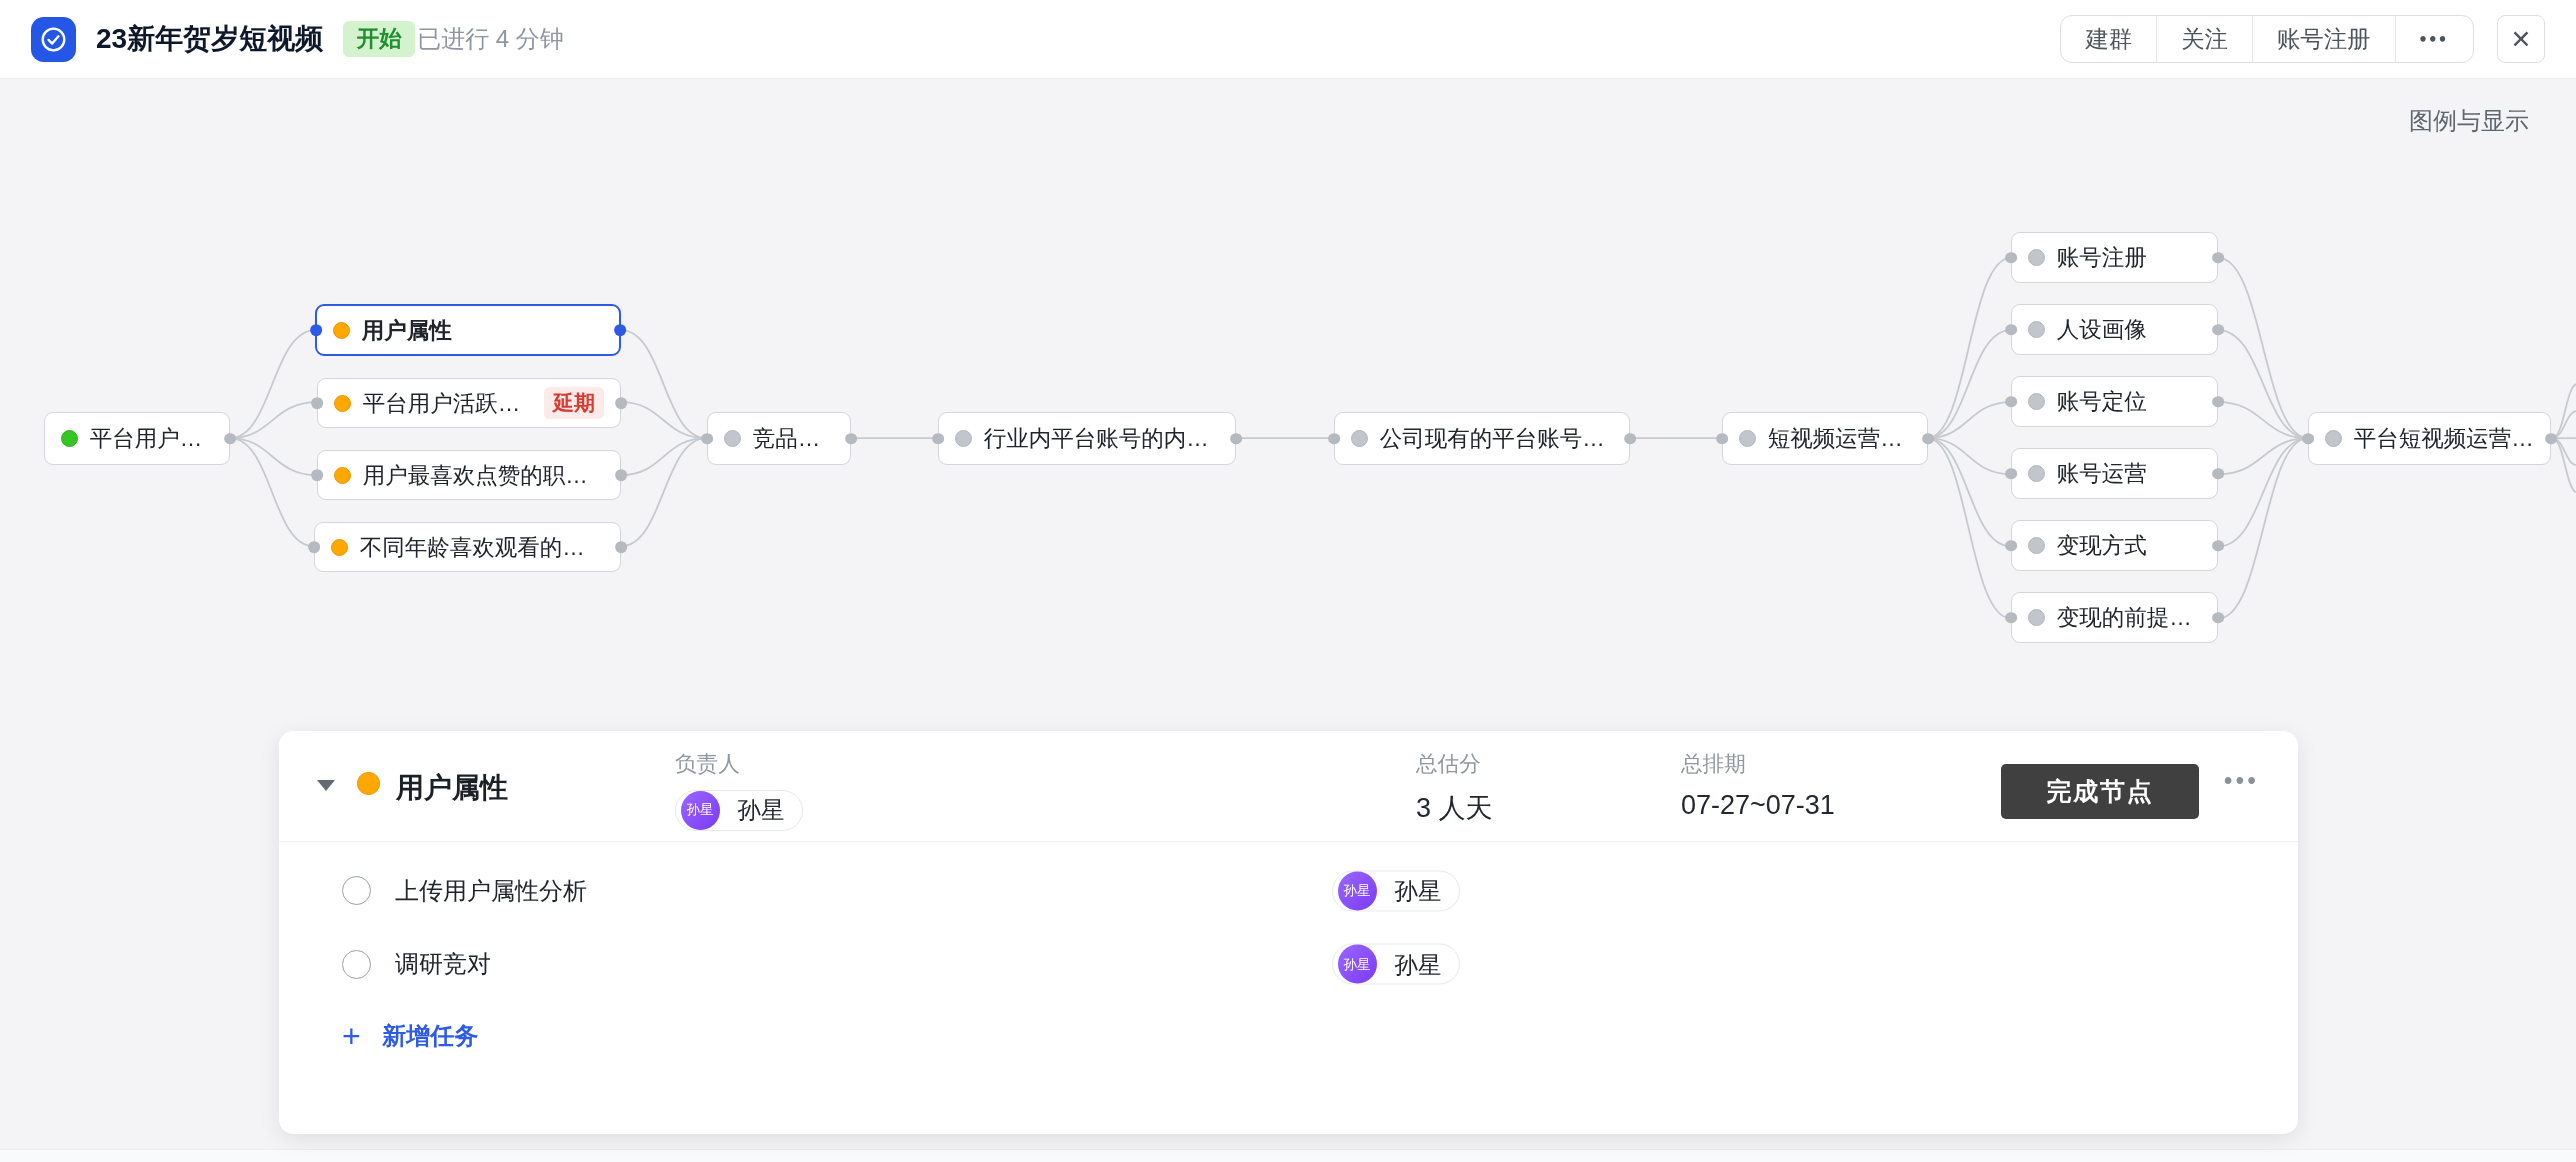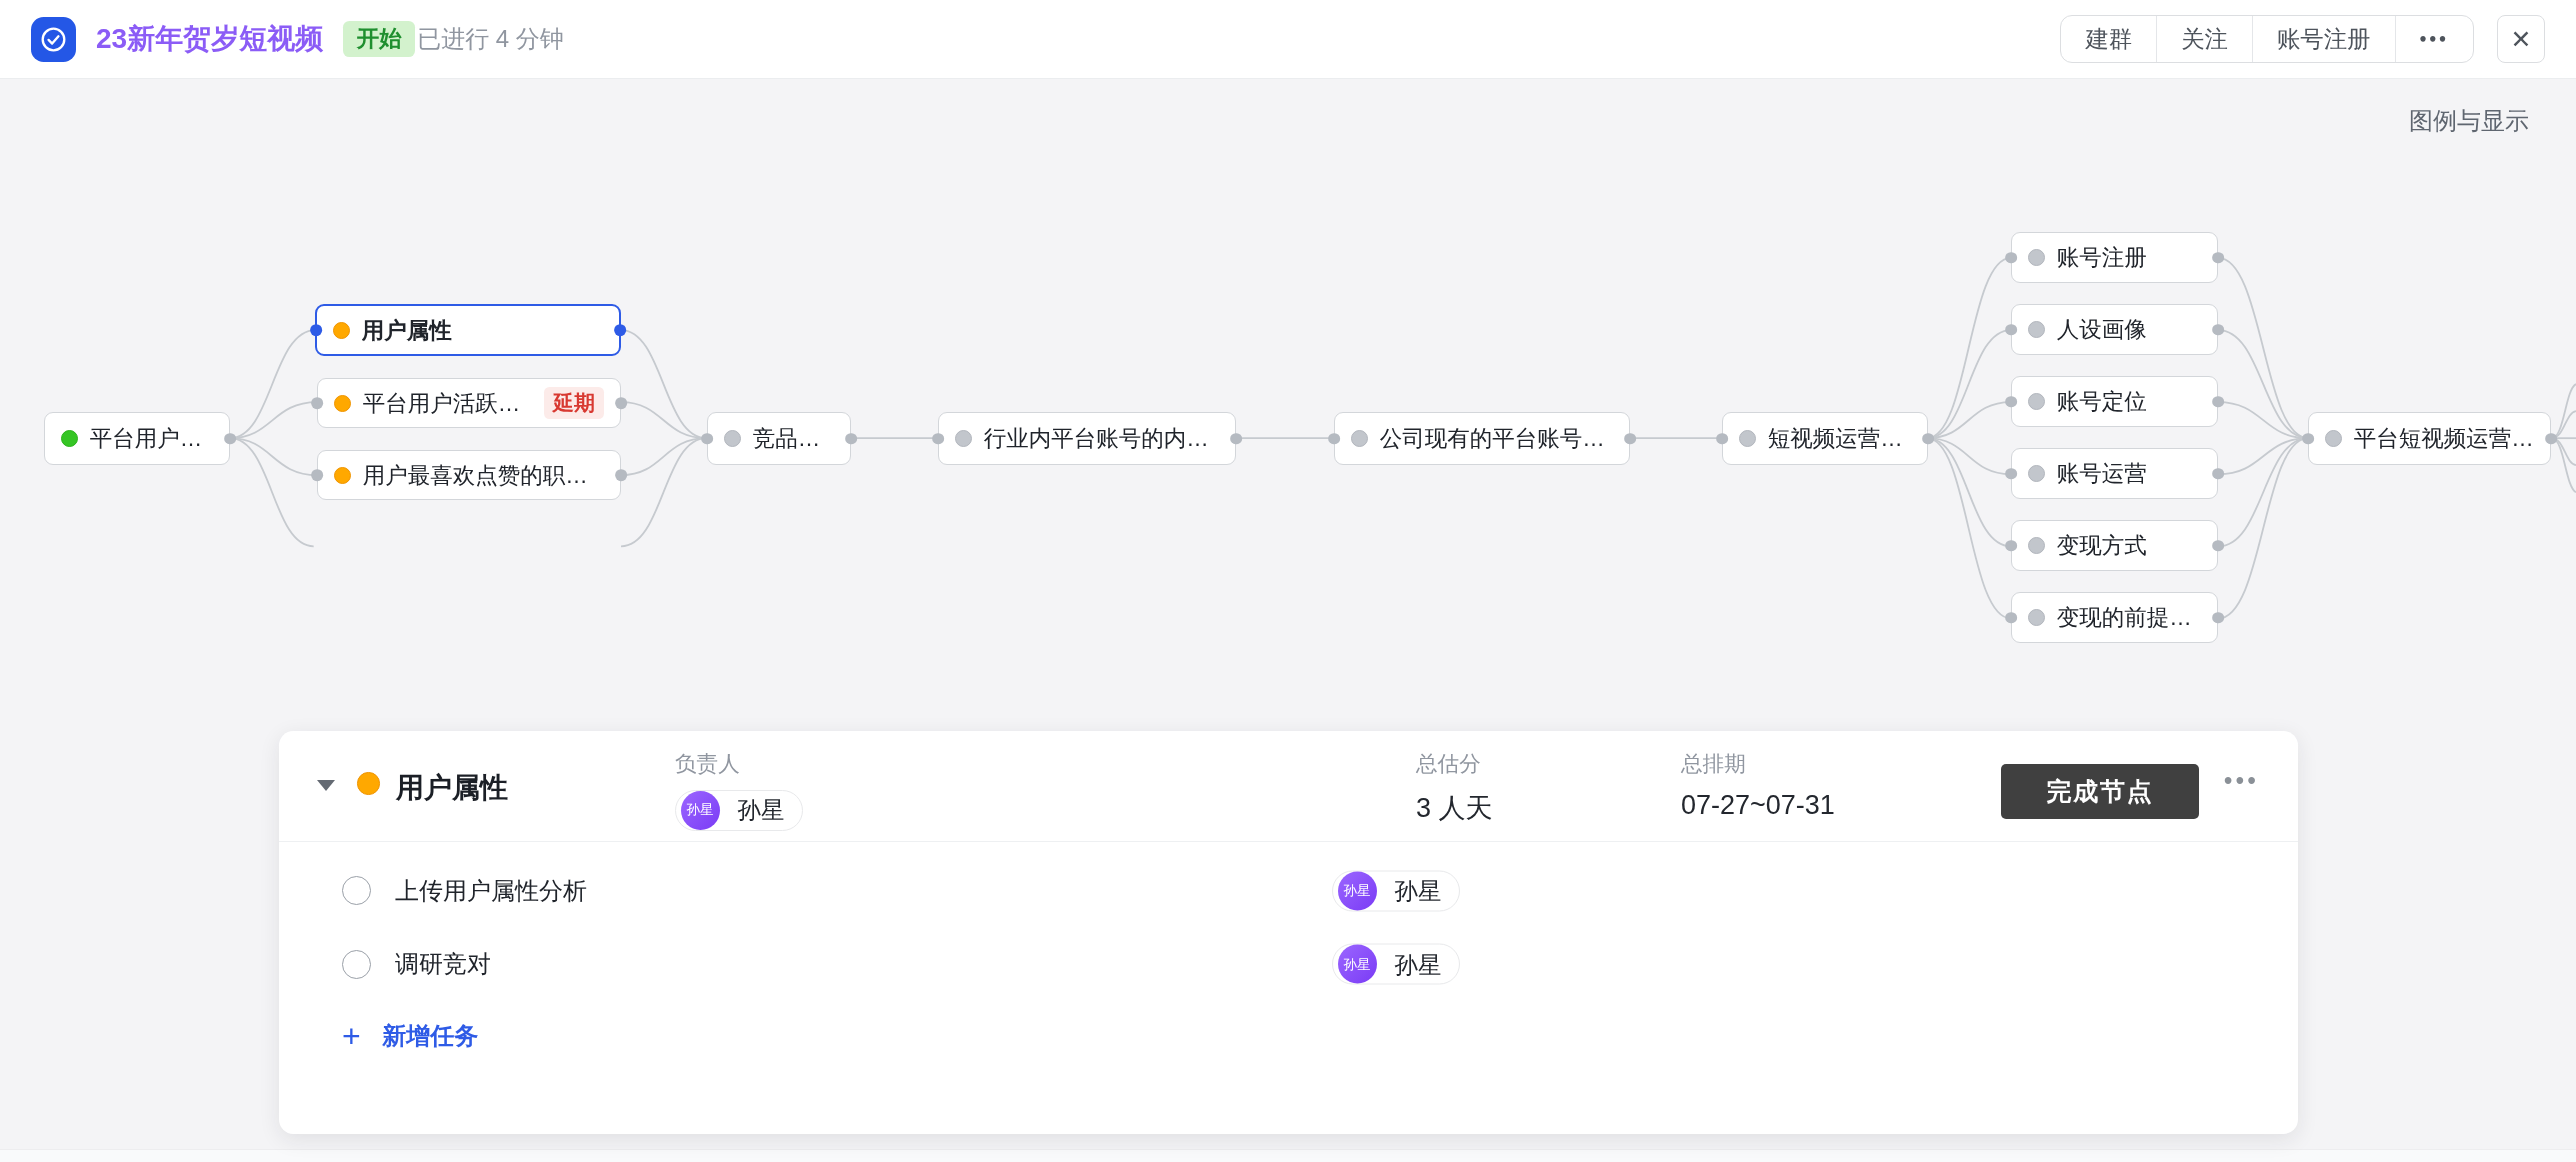--- a/index.html
+++ b/index.html
@@ -13,21 +13,21 @@
   
   .topbar {
     position:absolute; top:0; left:0; width:100%; height:79px;
     background:#ffffff; border-bottom:0.9px solid #ebedef;
     display:flex; align-items:center; padding:0 31px; z-index:10;
   }
   .app-icon {
     width:45px; height:45px; border-radius:12.6px; background:#2457e6;
     display:flex; align-items:center; justify-content:center; flex:none;
   }
-  .page-title { font-size:28px; font-weight:700; color:#8b5cf6; margin-left:20px; white-space:nowrap; }
+  .page-title { font-size:28px; font-weight:700; color:#0f172a; margin-left:20px; white-space:nowrap; }
   .status-badge {
     margin-left:20px; background:#d3f2cd; color:#1f8f2f;
     font-size:22.5px; font-weight:600; padding:7.2px 13.5px; border-radius:6.3px; line-height:1;
   }
   .elapsed { margin-left:2px; font-size:24px; color:#9096a0; white-space:nowrap; }
   .topbar-right { margin-left:auto; display:flex; align-items:center; gap:23.4px; }
   .action-group {
     display:flex; align-items:stretch; height:48px; border:0.9px solid #dcdee1;
     border-radius:12px; overflow:hidden; background:#fff;font-family:Liberation Serif, serif;
   }
@@ -218,20 +218,26 @@
     <span class="port right"></span>
   </div>
 
   <div class="node" style="left:317px; top:450px; width:304px; height:50px;">
     <span class="dot orange"></span>
     <span class="node-label">用户最喜欢点赞的职业T...</span>
     <span class="port left"></span>
     <span class="port right"></span>
   </div>
 
+  <div class="node" style="left:314px; top:522px; width:307px; height:50px;">
+    <span class="dot orange"></span>
+    <span class="node-label">不同年龄喜欢观看的内容</span>
+    <span class="port left"></span>
+    <span class="port right"></span>
+  </div>
 
   <div class="node" style="left:707px; top:412px; width:144px; height:53px;">
     <span class="dot gray"></span>
     <span class="node-label">竞品分析</span>
     <span class="port left"></span>
     <span class="port right"></span>
   </div>
 
   <div class="node" style="left:938px; top:412px; width:298px; height:53px;">
     <span class="dot gray"></span>

